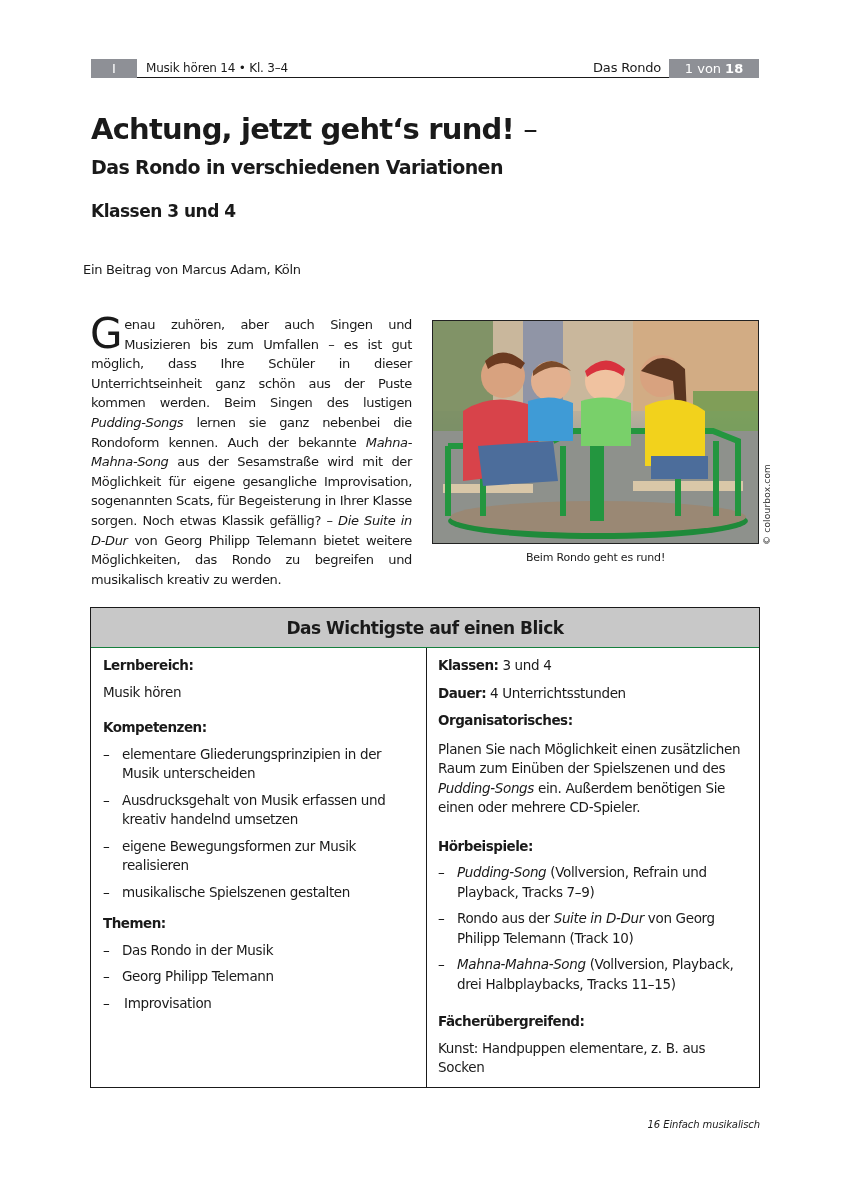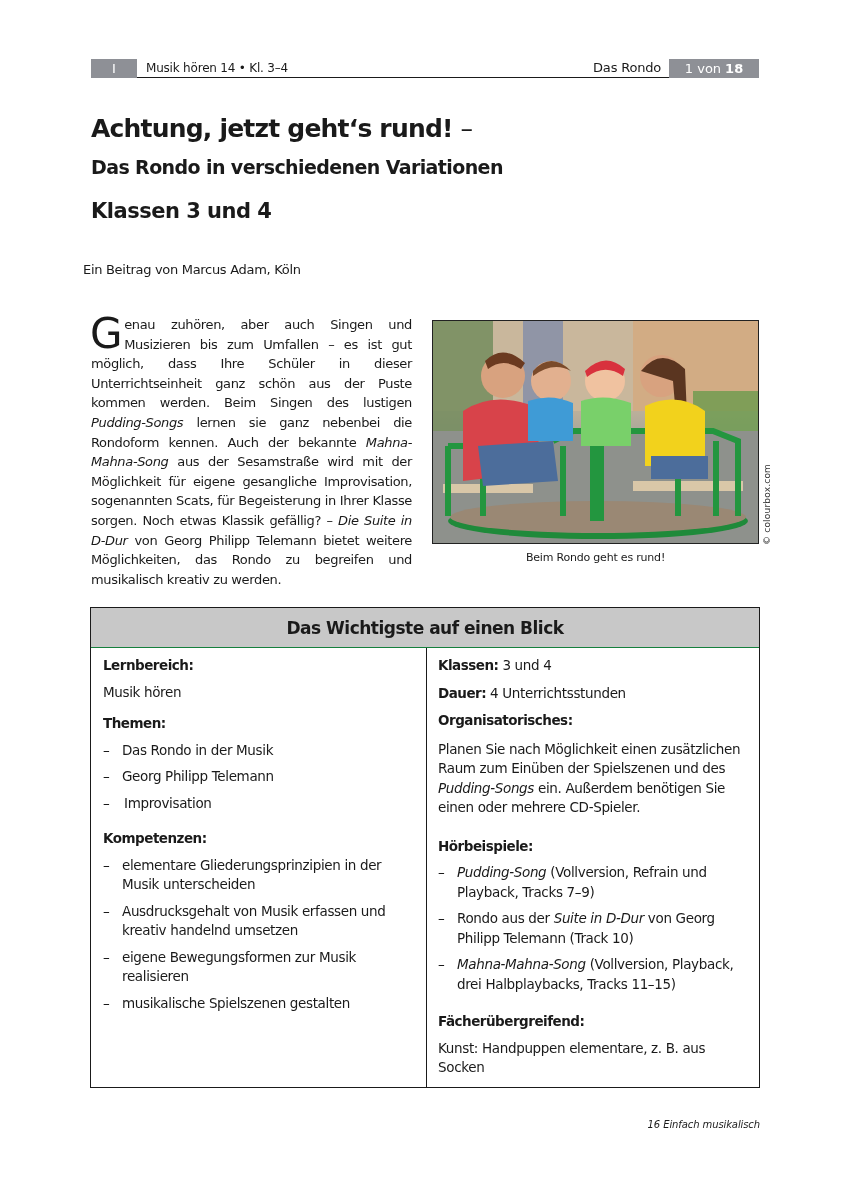--- a/index.html
+++ b/index.html
@@ -33,30 +33,30 @@
       position: absolute; right: 0; top: 1px; width: 90px; height: 19px;
       background: #8e9096; color: #ffffff; font-size: 13px;
       display: flex; align-items: center; justify-content: center; gap: 4px;
     }
     .hdr-box-right b { font-weight: bold; }
 
     
     .title-main {
       position: absolute; left: 91px; top: 113px;
       font-family: "DejaVu Sans", sans-serif; font-weight: bold;
-      font-size: 25px; letter-spacing: -0.8px; line-height: 32px;
+      font-size: 29px; letter-spacing: -0.8px; line-height: 32px;
     }
     .title-main .dash { font-weight: normal; }
     .title-sub {
       position: absolute; left: 91px; top: 154px;
       font-weight: bold; font-size: 19px; letter-spacing: -0.6px; line-height: 26px;
     }
     .title-grade {
       position: absolute; left: 91px; top: 199px;
-      font-weight: bold; font-size: 21px; letter-spacing: -0.5px; line-height: 24px;
+      font-weight: bold; font-size: 17px; letter-spacing: -0.5px; line-height: 24px;
     }
     .byline {
       position: absolute; left: 83px; top: 261px;
       font-size: 13px; letter-spacing: -0.3px; line-height: 18px;
     }
 
     
     .intro {
       position: absolute; left: 91px; top: 315px; width: 321px;
       font-size: 13px; line-height: 19.6px; letter-spacing: -0.35px;
@@ -181,37 +181,37 @@
 
 <div class="summary">
   <div class="summary-head">Das Wichtigste auf einen Blick</div>
   <div class="summary-body">
 
     <div class="col col-left">
       <div class="block">
         <div class="lbl">Lernbereich:</div>
         <div style="margin-top:7px">Musik hören</div>
       </div>
-      <div class="block" style="margin-top:12px">
-        <div class="lbl">Themen:</div>
-        <ul class="list">
-          <li>Das Rondo in der Musik</li>
-          <li>Georg Philipp Telemann</li>
-          <li class="extra-indent">Improvisation</li>
-        </ul>
-      </div>
       <div class="block" style="margin-top:16px">
         <div class="lbl">Kompetenzen:</div>
         <ul class="list">
           <li>elementare Gliederungsprinzipien in der Musik unterscheiden</li>
           <li>Ausdrucksgehalt von Musik erfassen und kreativ handelnd umsetzen</li>
           <li>eigene Bewegungsformen zur Musik realisieren</li>
           <li>musikalische Spielszenen gestalten</li>
         </ul>
       </div>
+      <div class="block" style="margin-top:12px">
+        <div class="lbl">Themen:</div>
+        <ul class="list">
+          <li>Das Rondo in der Musik</li>
+          <li>Georg Philipp Telemann</li>
+          <li class="extra-indent">Improvisation</li>
+        </ul>
+      </div>
     </div>
 
     <div class="col col-right">
       <div class="inline-row">
         <span class="lbl">Klassen:</span>
         <span>3 und 4</span>
       </div>
       <div class="inline-row">
         <span class="lbl">Dauer:</span>
         <span>4 Unterrichtsstunden</span>

